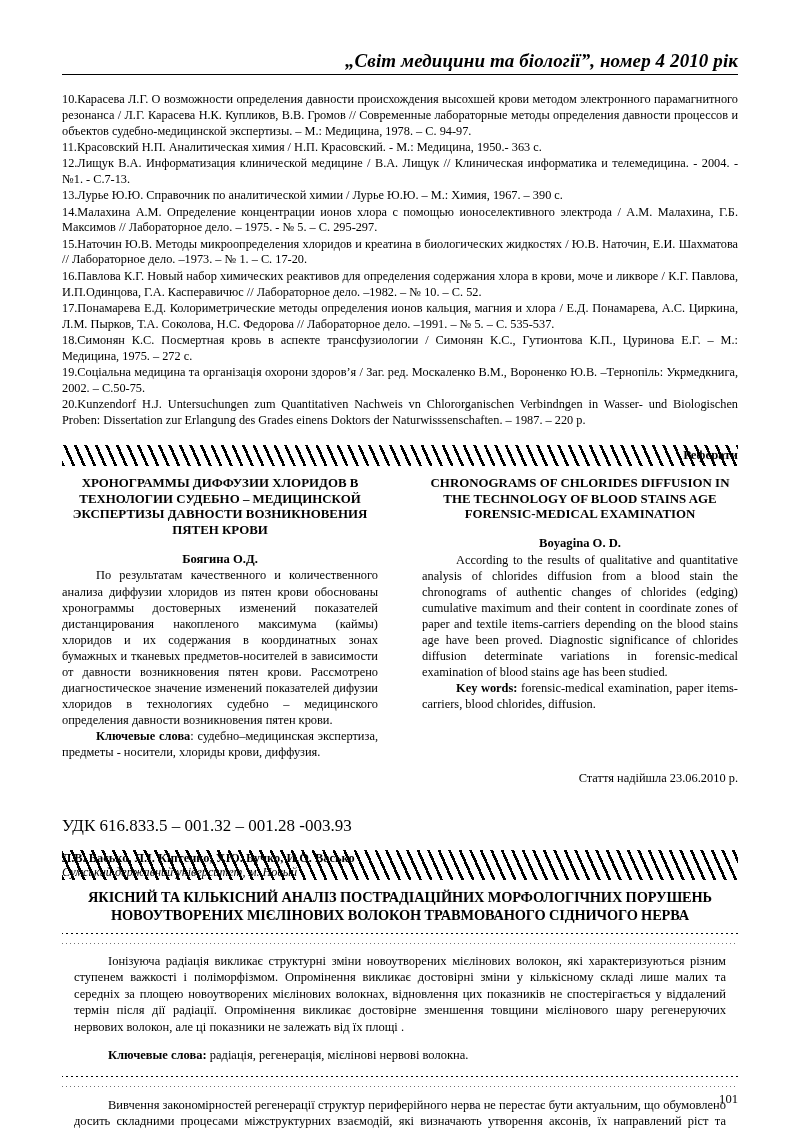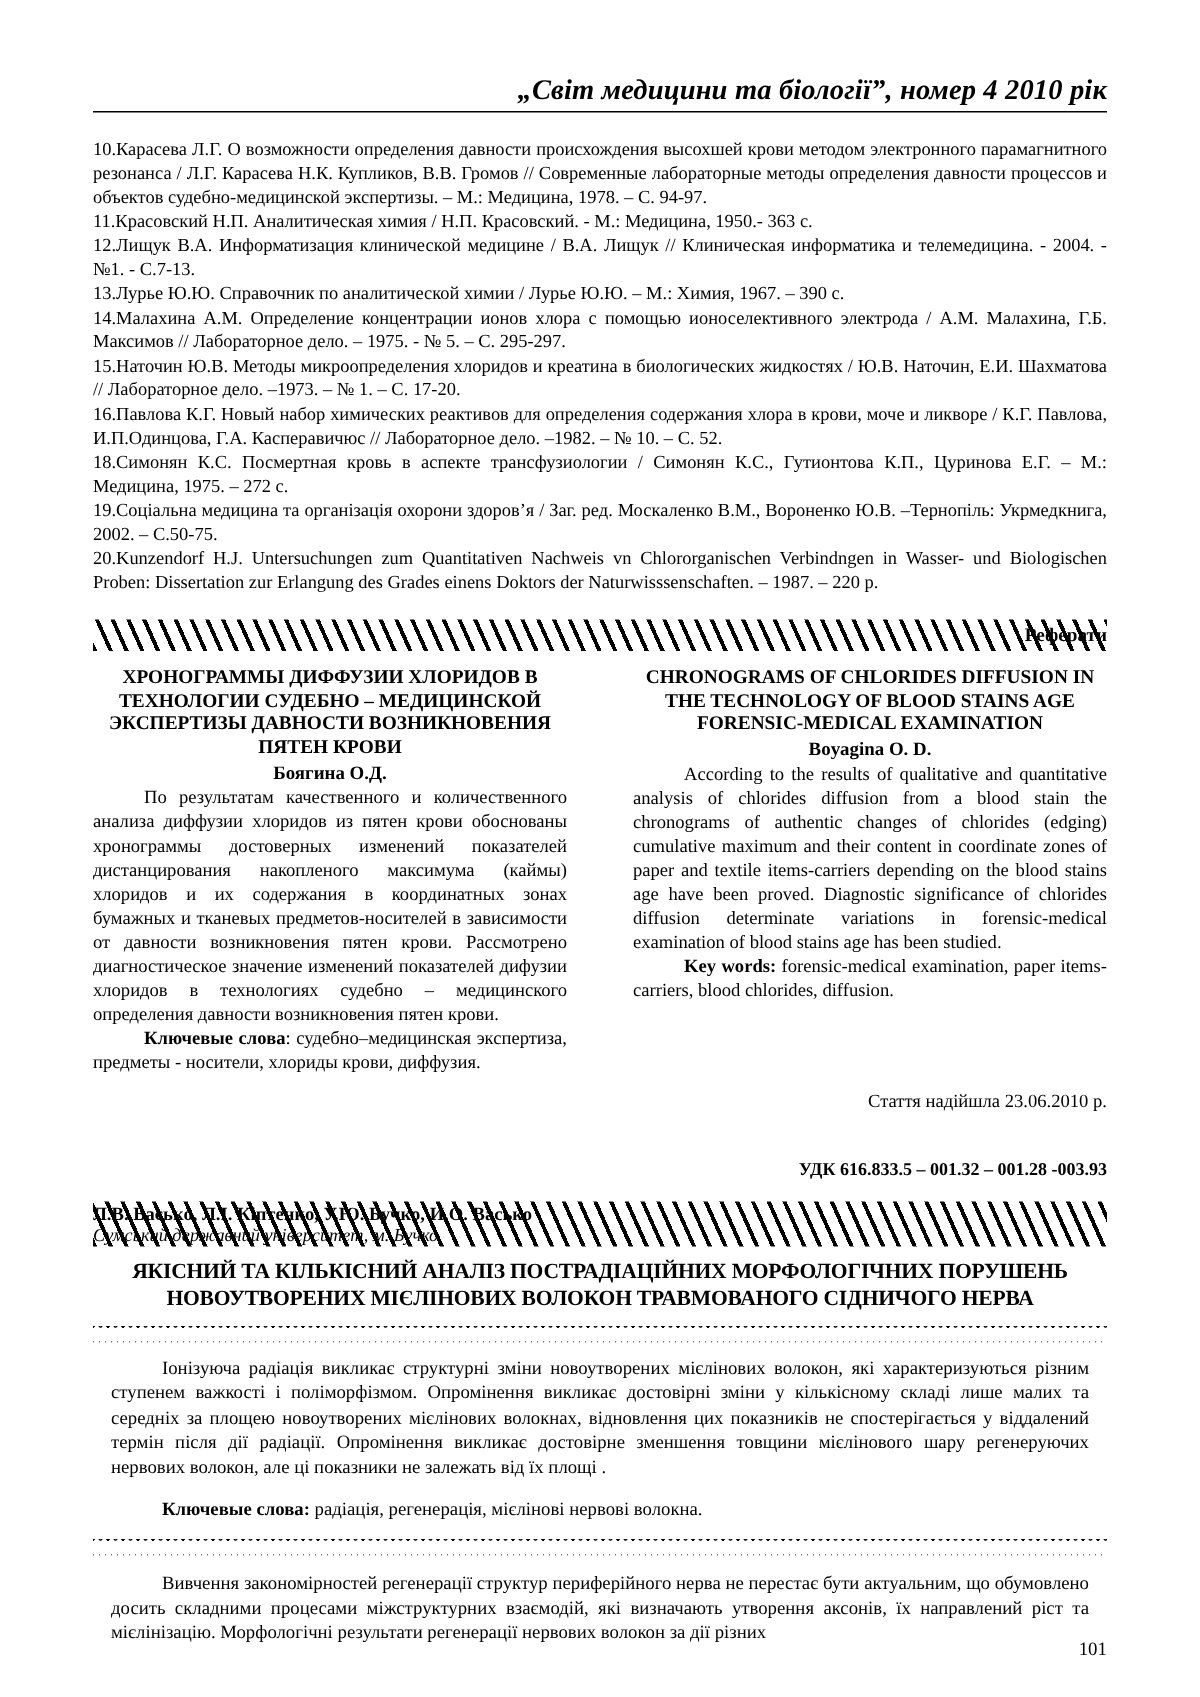--- a/index.html
+++ b/index.html
@@ -112,21 +112,21 @@
     text-align: center;
     font-weight: bold;
     font-size: 12.9px;
     line-height: 1.23;
     margin: 0;
   }
   .abs-author {
     text-align: center;
     font-weight: bold;
     font-size: 12.6px;
-    margin: 0 0 0 0;
+    margin: 12px 0 0 0;
   }
   .abs-body {
     text-align: justify;
     text-justify: inter-word;
     text-indent: 34px;
     margin: 0;
     hyphens: none;
   }
   .abs-keywords {
     text-align: justify;
@@ -136,23 +136,22 @@
   .abs-keywords b { font-weight: bold; }
   .abs-received {
     text-align: right;
     margin-top: 11px;
     font-size: 12.4px;
   }
 
   
   .udk {
     margin-top: 30px;
-    font-size: 12px;
-    font-weight: bold;
-    text-align: right;
+    font-size: 17px;
+    font-weight: normal;
   }
 
   
   .art-title {
     text-align: center;
     font-weight: bold;
     font-size: 14.4px;
     line-height: 1.24;
     margin: 9px 0 0 0;
     letter-spacing: -0.15px;
@@ -211,20 +210,21 @@
     <div class="runhead-rule"></div>
 
     <div class="reflist">
       <p class="ref">10.Карасева Л.Г. О возможности определения давности происхождения высохшей крови методом электронного парамагнитного резонанса / Л.Г. Карасева Н.К. Купликов, В.В. Громов // Современные лабораторные методы определения давности процессов и объектов судебно-медицинской экспертизы. – М.: Медицина, 1978. – С. 94-97.</p>
       <p class="ref">11.Красовский Н.П. Аналитическая химия / Н.П.  Красовский. - М.: Медицина, 1950.- 363 с.</p>
       <p class="ref">12.Лищук В.А. Информатизация клинической медицине / В.А. Лищук // Клиническая информатика и телемедицина. - 2004. - №1. - С.7-13.</p>
       <p class="ref">13.Лурье Ю.Ю. Справочник по аналитической химии / Лурье Ю.Ю. – М.: Химия, 1967. – 390 с.</p>
       <p class="ref">14.Малахина А.М. Определение концентрации ионов хлора с помощью ионоселективного электрода / А.М. Малахина, Г.Б. Максимов // Лабораторное дело. – 1975. - № 5. – С. 295-297.</p>
       <p class="ref">15.Наточин Ю.В. Методы микроопределения хлоридов и креатина в биологических жидкостях / Ю.В. Наточин, Е.И. Шахматова // Лабораторное дело. –1973. – № 1. – С. 17-20.</p>
       <p class="ref">16.Павлова К.Г. Новый набор химических реактивов для определения содержания хлора в крови, моче и ликворе / К.Г. Павлова,  И.П.Одинцова, Г.А. Касперавичюс // Лабораторное дело. –1982. – № 10. – С. 52.</p>
+      <p class="ref">17.Понамарева Е.Д. Колориметрические методы определения ионов кальция, магния и хлора / Е.Д. Понамарева, А.С. Циркина, Л.М. Пырков, Т.А. Соколова, Н.С. Федорова // Лабораторное дело. –1991. – № 5. – С. 535-537.</p>
       <p class="ref">18.Симонян К.С. Посмертная кровь в аспекте трансфузиологии / Симонян К.С., Гутионтова К.П., Цуринова Е.Г. – М.: Медицина, 1975. – 272 с.</p>
       <p class="ref">19.Соціальна медицина та організація охорони здоров’я / Заг. ред. Москаленко В.М., Вороненко Ю.В. –Тернопіль: Укрмедкнига, 2002. – С.50-75.</p>
       <p class="ref">20.Kunzendorf H.J. Untersuchungen zum Quantitativen Nachweis vn Chlororganischen Verbindngen in Wasser- und Biologischen Proben: Dissertation zur Erlangung des Grades einens Doktors  der Naturwisssenschaften. – 1987. – 220 p.</p>
     </div>
 
     <div class="hatch-band band-small">
       <div class="hatch-label left-label">
         <span class="ln">Реферати</span>
       </div>
     </div>
@@ -247,21 +247,21 @@
 
     </div>
 
     <div class="abs-received">Стаття надійшла 23.06.2010 р.</div>
 
     <div class="udk">УДК 616.833.5 – 001.32 – 001.28 -003.93</div>
 
     <div class="hatch-band band-authors">
       <div class="hatch-label authors">
         <span class="ln ln1">Л.В. Васько, Л.І. Кіптенко, У.Ю. Бучко, И.О. Васько</span>
-        <span class="ln ln2">Сумський державний університет, м. Бучко</span>
+        <span class="ln ln2">Сумський державний університет, м. Новый</span>
       </div>
     </div>
 
     <div class="art-title">ЯКІСНИЙ ТА КІЛЬКІСНИЙ АНАЛІЗ ПОСТРАДІАЦІЙНИХ МОРФОЛОГІЧНИХ ПОРУШЕНЬ НОВОУТВОРЕНИХ МІЄЛІНОВИХ ВОЛОКОН ТРАВМОВАНОГО СІДНИЧОГО НЕРВА</div>
 
     <div class="summary-block">
       <div class="zigzag"></div>
       <p class="para">Іонізуюча радіація викликає структурні зміни новоутворених мієлінових волокон, які характеризуються різним ступенем важкості і поліморфізмом. Опромінення викликає достовірні зміни у кількісному складі лише малих та середніх за площею новоутворених мієлінових волокнах, відновлення цих показників не спостерігається у віддалений термін після дії радіації. Опромінення викликає достовірне зменшення товщини мієлінового шару регенеруючих нервових волокон, але ці показники не залежать від їх площі .</p>
       <p class="para kw-line"><b>Ключевые слова:</b><span> радіація, регенерація, мієлінові нервові волокна.</span></p>
       <div class="zigzag"></div>

